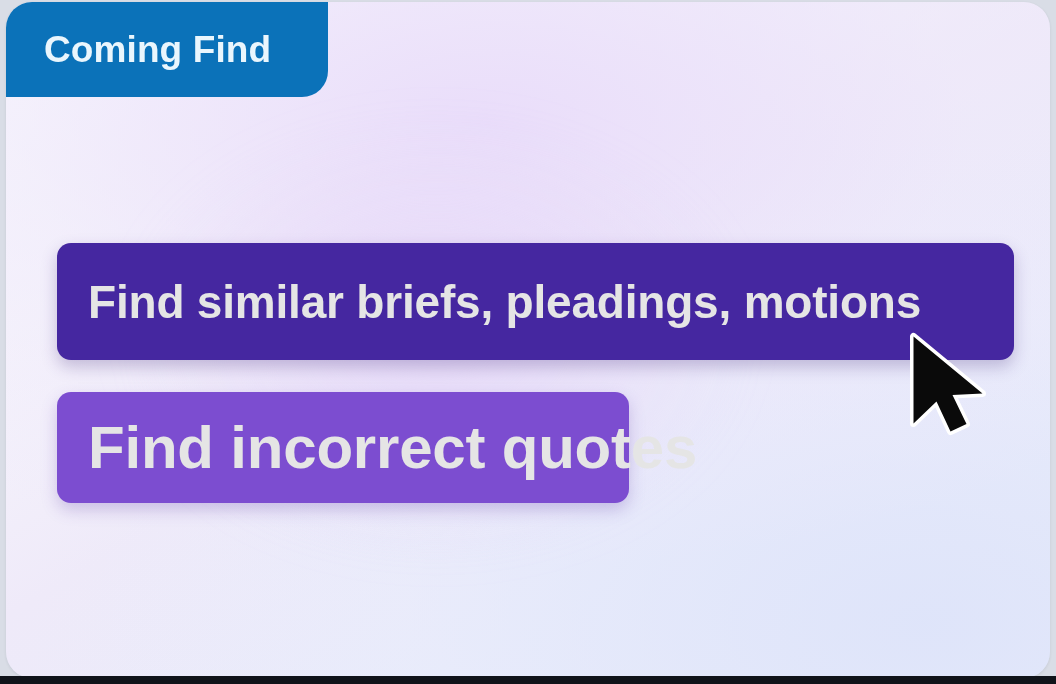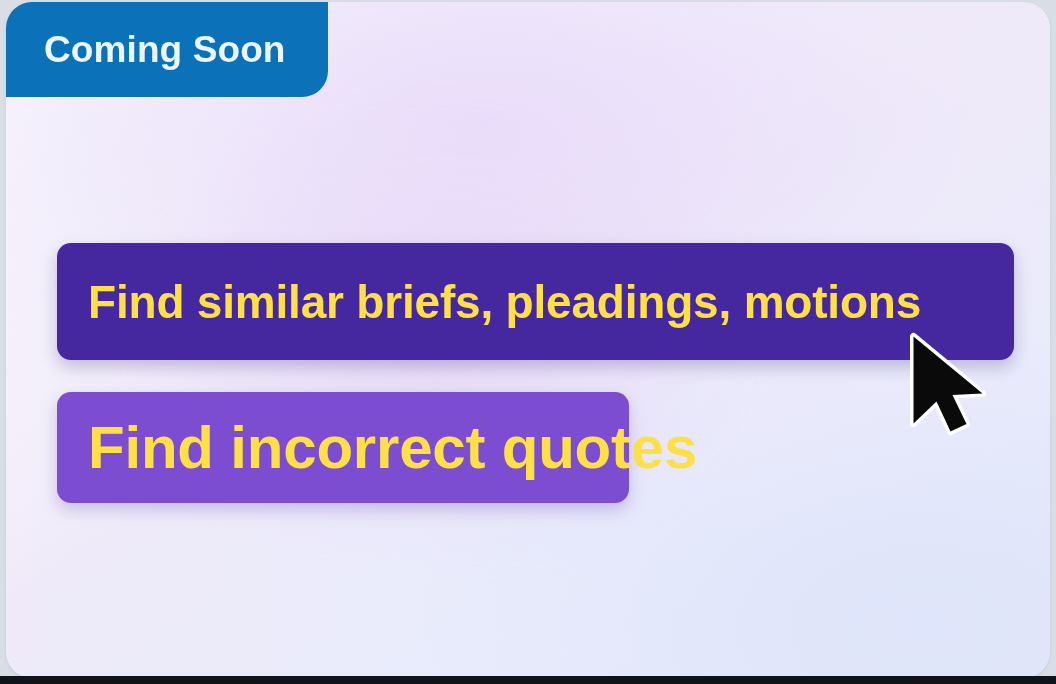--- a/index.html
+++ b/index.html
@@ -87,21 +87,21 @@
   }
 
   
   .chip {
     position: absolute;
     display: flex;
     align-items: center;
     box-sizing: border-box;
     border: none;
     border-radius: 14px;
-    color: #fde047;
+    color: #e5e5e5;
     font-family: "Liberation Sans", sans-serif;
     font-weight: 700;
     letter-spacing: -0.2px;
     white-space: nowrap;
     text-align: left;
     cursor: pointer;
     z-index: 4;
   }
 
   #chip-similar {
@@ -140,21 +140,21 @@
 </head>
 <body>
 
 <div id="screen">
 
   <div id="card">
 
     <div id="bloom"></div>
 
     <div id="coming-soon-badge">
-      <span class="label">Coming Soon</span>
+      <span class="label">Coming Find</span>
     </div>
 
     <button class="chip" id="chip-similar">
       <span>Find similar briefs, pleadings, motions</span>
     </button>
 
     <button class="chip" id="chip-quotes">
       <span>Find incorrect quotes</span>
     </button>
 

